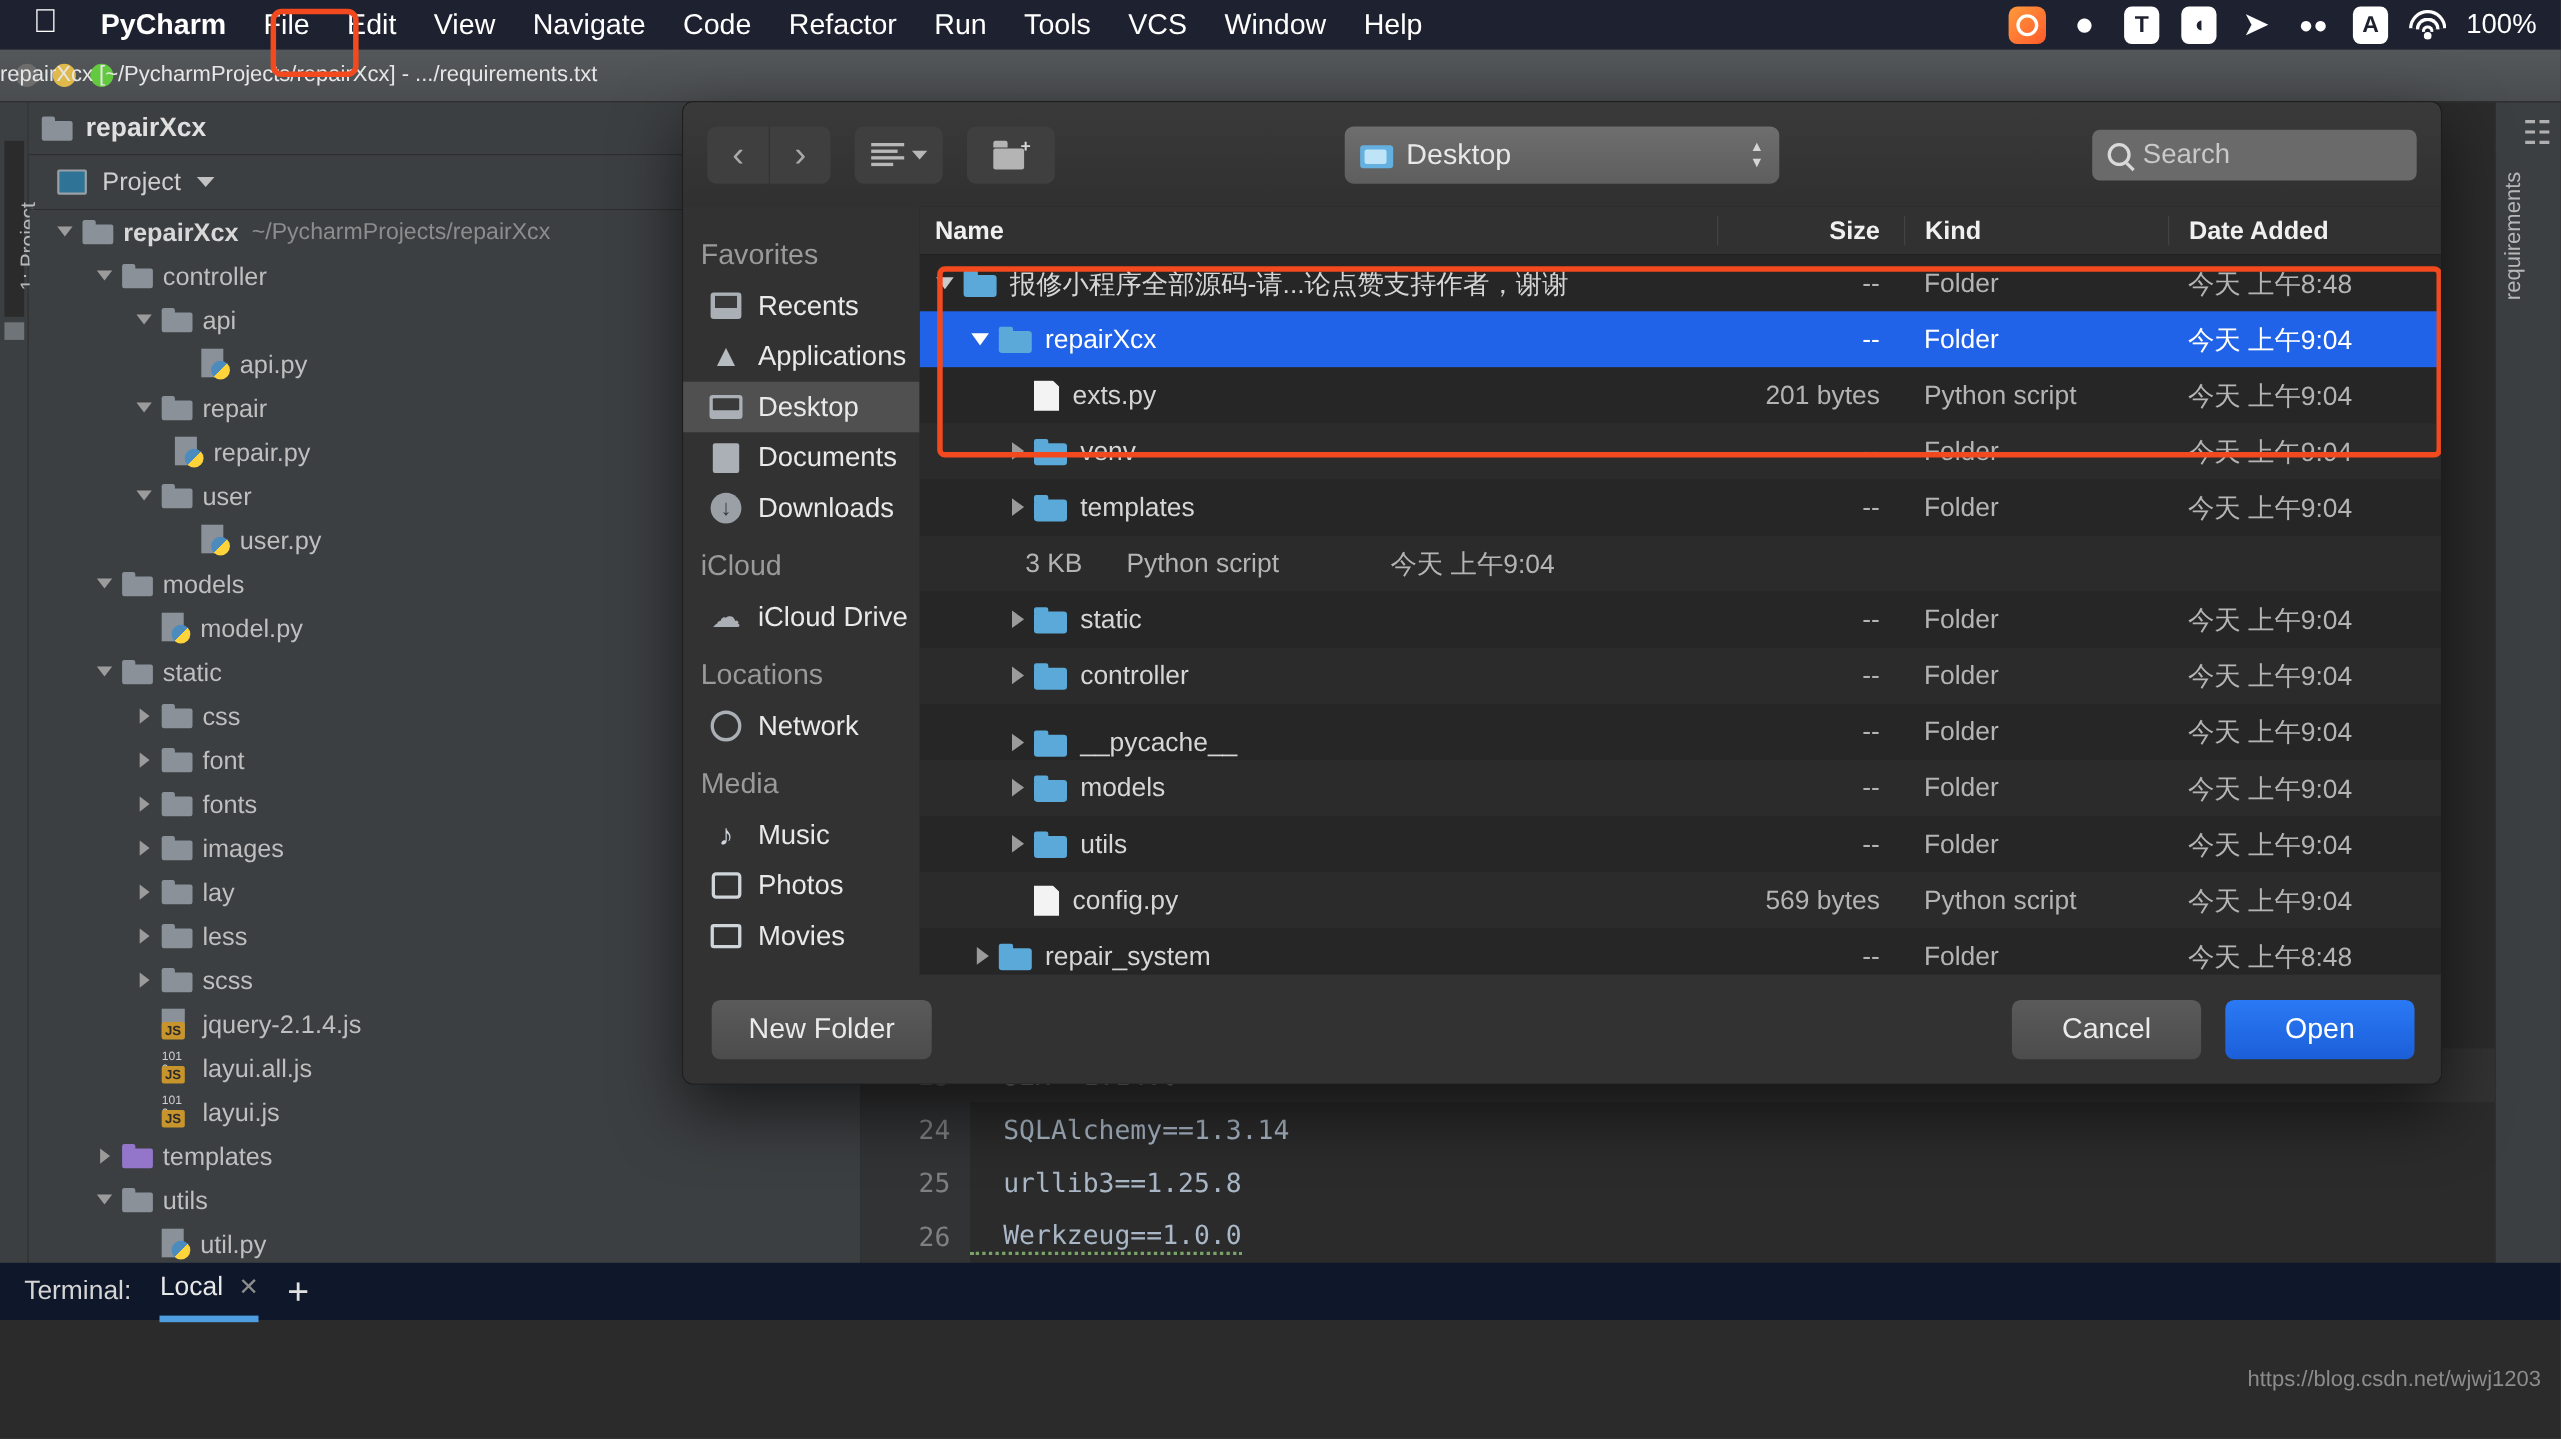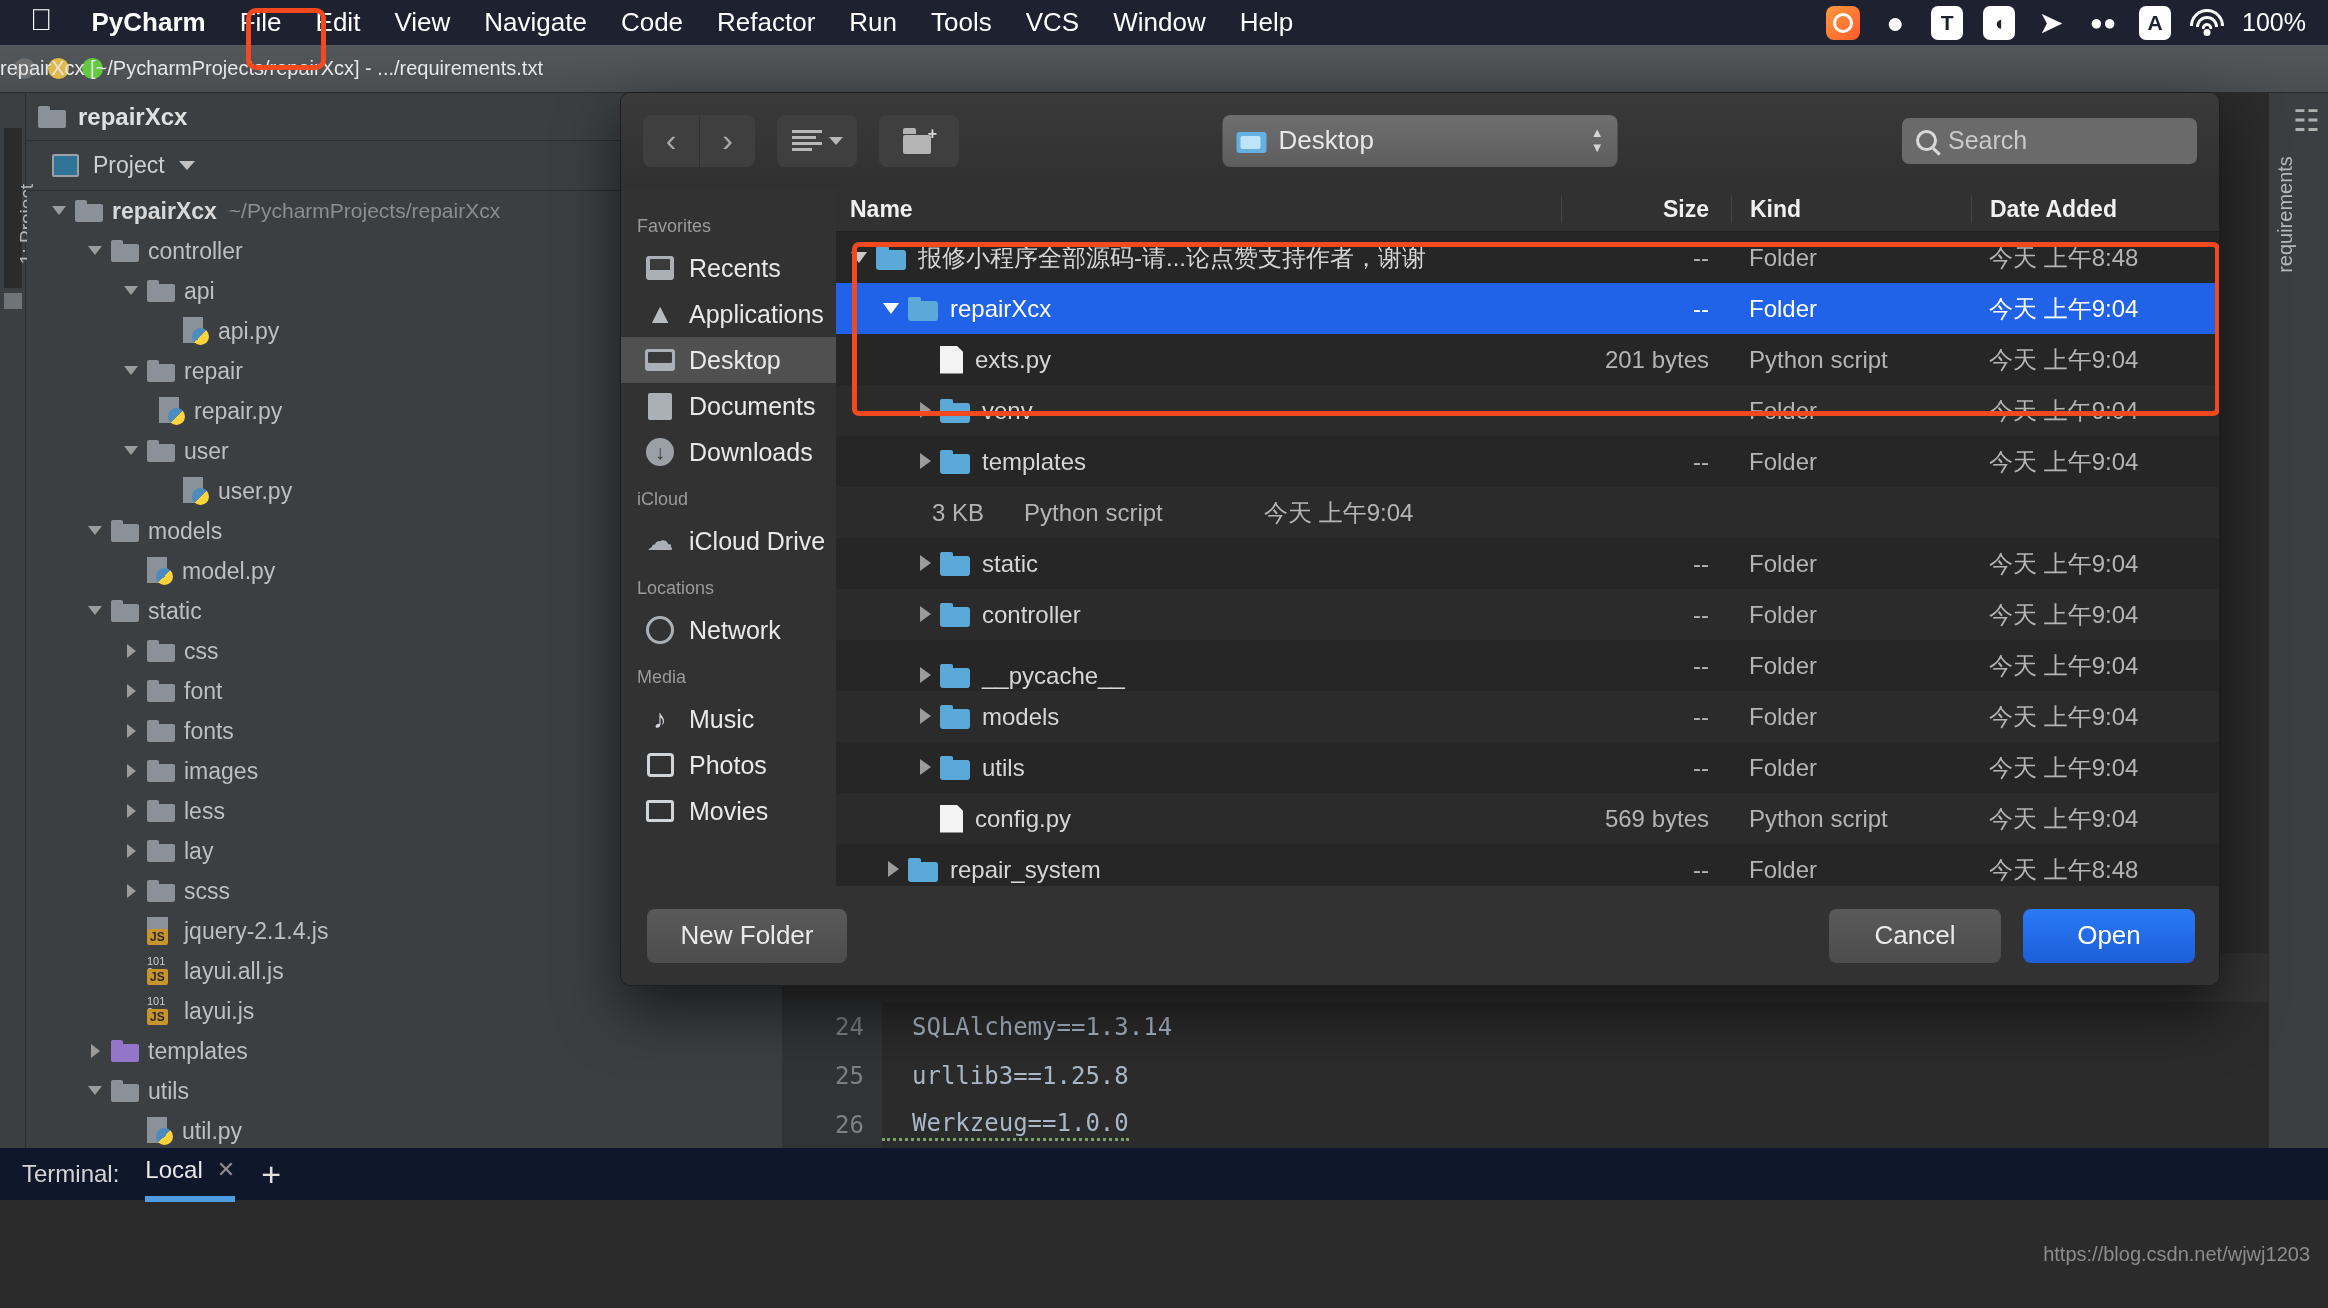--- a/index.html
+++ b/index.html
@@ -162,21 +162,21 @@
   .path-stepper{ margin-left:auto; display:flex;flex-direction:column; gap:3px; color:#d5d5d5; font-size:13px; line-height:0.9;}
 
   .finder-search { position:absolute; right: 22px; width: 295px; height: 46px; background:#6a6a6a;
                    border-radius:7px; display:flex;align-items:center; padding-left: 14px; gap:11px;}
   .mag { width:21px;height:21px;border:3px solid #d9d9d9;border-radius:50%;position:relative;}
   .mag::after{content:"";position:absolute;right:-7px;bottom:-5px;width:9px;height:3px;background:#d9d9d9;transform:rotate(45deg);}
   .search-ph { font-size:25px; color:#c9c9c9;}
 
   .finder-main { position:absolute; left:0; top:95px; width:1600px; height: 700px; display:flex; }
   .fsidebar { width: 215px; background:#323232; padding-top: 14px; flex:0 0 auto; }
-  .fs-group { font-size:18px; color:#9a9a9a; padding: 14px 0 8px 16px; }
+  .fs-group { font-size:26px; color:#9a9a9a; padding: 14px 0 8px 16px; }
   .fs-item { height: 46px; display:flex; align-items:center; gap: 14px; padding-left: 24px; color:#e9e9e9; font-size:25px;}
   .fs-item.active { background:#505050; }
   .fs-ico { width:30px; height:28px; flex:0 0 auto; display:flex;align-items:center;justify-content:center; color:#b7bcc1; font-size:24px;}
   .ico-recents{width:28px;height:24px;background:#aab0b6;border-radius:3px;position:relative;}
   .ico-recents::after{content:"";position:absolute;left:4px;top:3px;width:20px;height:11px;background:#3a3a3a;}
   .ico-apps{ color:#b7bcc1; font-size:28px; }
   .ico-desktop{width:30px;height:22px;background:#aab0b6;border-radius:3px;position:relative;}
   .ico-desktop::after{content:"";position:absolute;left:3px;top:3px;right:3px;height:11px;background:#3a3a3a;border-radius:1px;}
   .ico-docs{width:24px;height:27px;background:#aab0b6;border-radius:2px;}
   .ico-dl{width:28px;height:28px;border-radius:50%;background:#9aa0a6;color:#3a3a3a;display:flex;align-items:center;justify-content:center;font-size:20px;}
@@ -409,26 +409,26 @@
           <span>fonts</span>
         </div>
         <div class="trow" style="padding-left: 96px;">
           <span class="arr closed"></span>
           <span class="folder-ico ficon"></span>
           <span>images</span>
         </div>
         <div class="trow" style="padding-left: 96px;">
           <span class="arr closed"></span>
           <span class="folder-ico ficon"></span>
+          <span>lay</span>
+        </div>
+        <div class="trow" style="padding-left: 96px;">
+          <span class="arr closed"></span>
+          <span class="folder-ico ficon"></span>
           <span>less</span>
-        </div>
-        <div class="trow" style="padding-left: 96px;">
-          <span class="arr closed"></span>
-          <span class="folder-ico ficon"></span>
-          <span>lay</span>
         </div>
         <div class="trow" style="padding-left: 96px;">
           <span class="arr closed"></span>
           <span class="folder-ico ficon"></span>
           <span>scss</span>
         </div>
         <div class="trow" style="padding-left: 96px;">
           <span class="arr "></span>
           <span class="jsicon ficon">
             <span class="sheet"></span>

